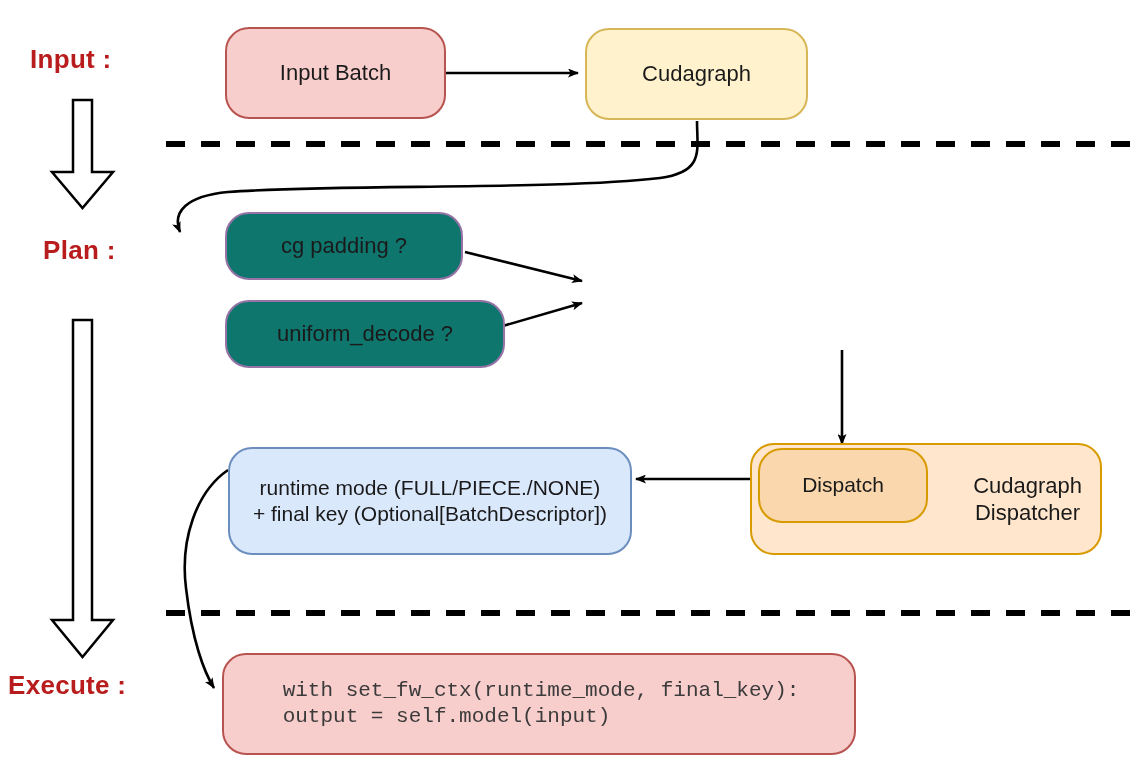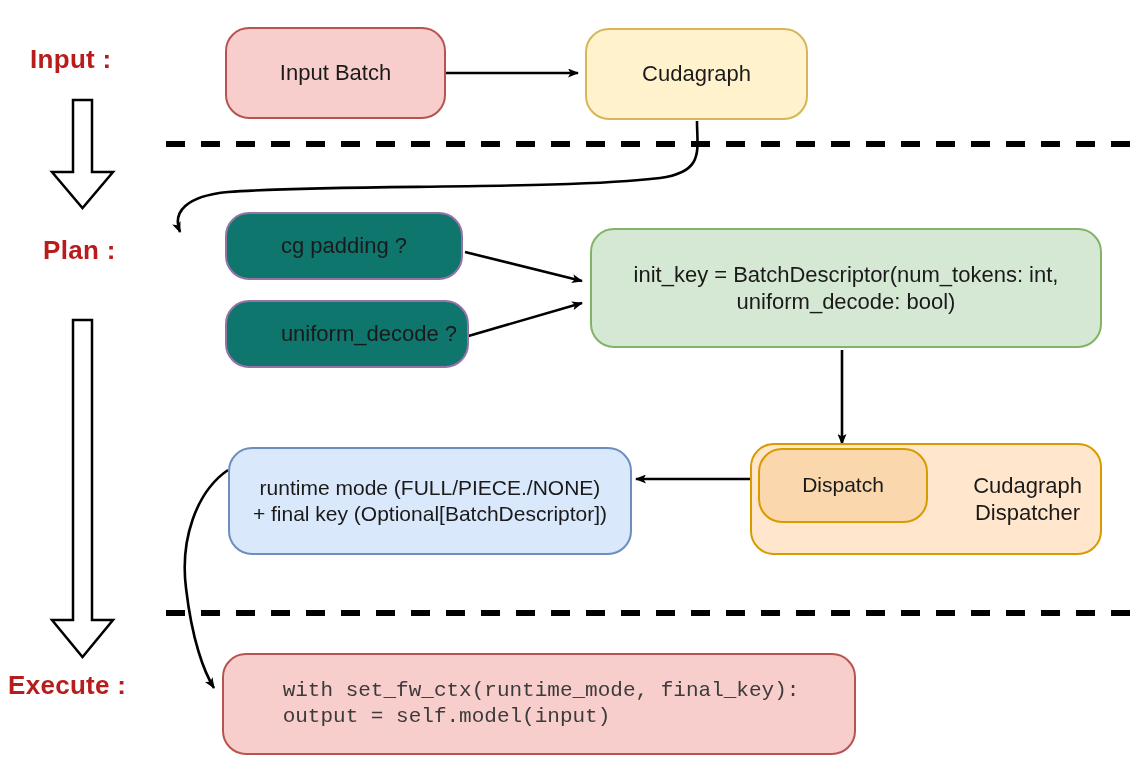--- a/index.html
+++ b/index.html
@@ -109,28 +109,24 @@
   </div>
 
   <div class="node node-yellow" style="left:585px; top:28px; width:223px; height:92px;">
     <span class="txt">Cudagraph</span>
   </div>
 
   <div class="node node-purple" style="left:225px; top:212px; width:238px; height:68px;">
     <span class="txt">cg padding ?</span>
   </div>
 
-  <div class="node node-purple" style="left:225px; top:300px; width:244px; height:68px;justify-content:flex-end;">
+  <div class="node node-purple" style="left:225px; top:300px; width:280px; height:68px;">
     <span class="txt">uniform_decode ?</span>
   </div>
 
-  <div class="node node-green" style="left:590px; top:228px; width:512px; height:120px;">
-    <span class="txt">init_key = BatchDescriptor(num_tokens: int,
-uniform_decode: bool)</span>
-  </div>
 
   <div class="node node-orange-outer" style="left:750px; top:443px; width:352px; height:112px; align-items:center; justify-content:flex-end; padding-right:18px;">
     <span class="txt">Cudagraph
 Dispatcher</span>
   </div>
 
   <div class="node node-orange-inner" style="left:758px; top:448px; width:170px; height:75px; font-size:21px;">
     <span class="txt">Dispatch</span>
   </div>
 

